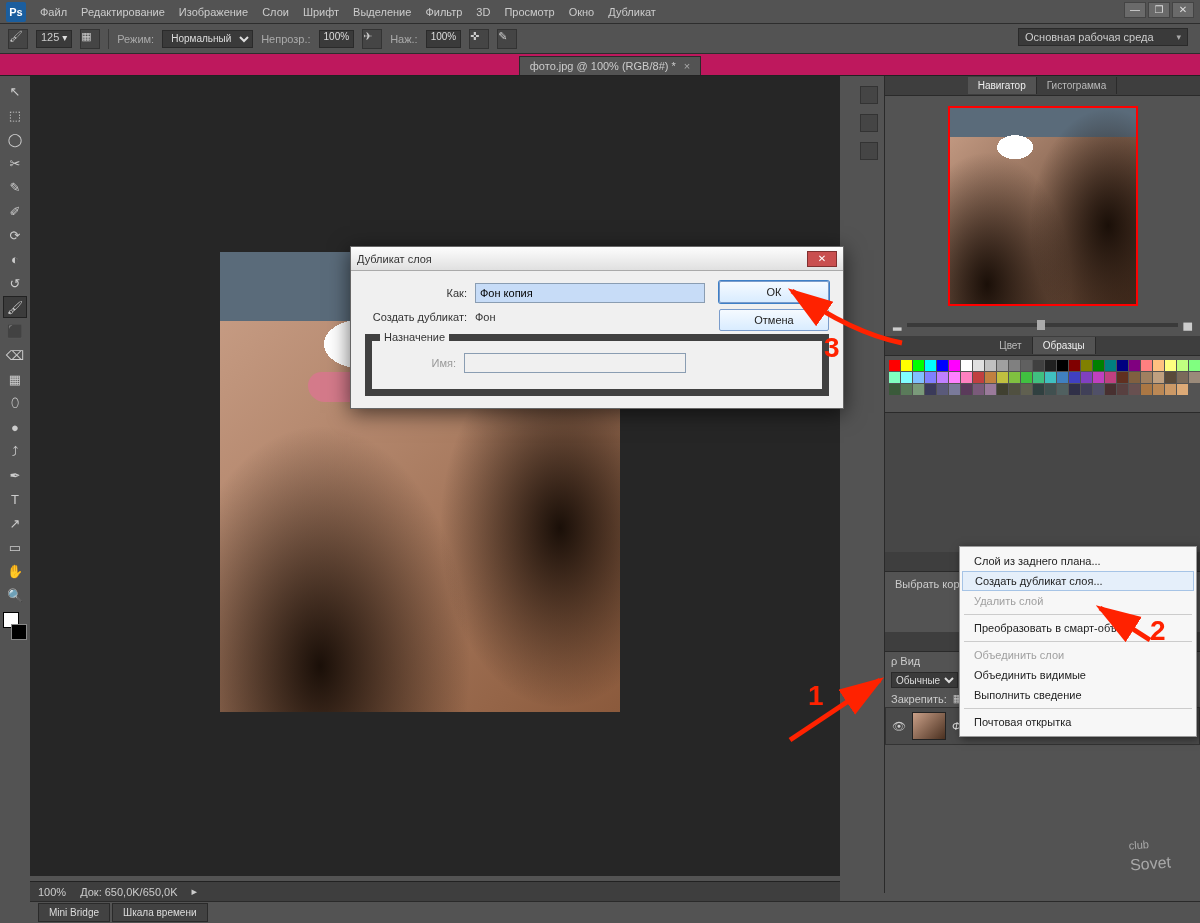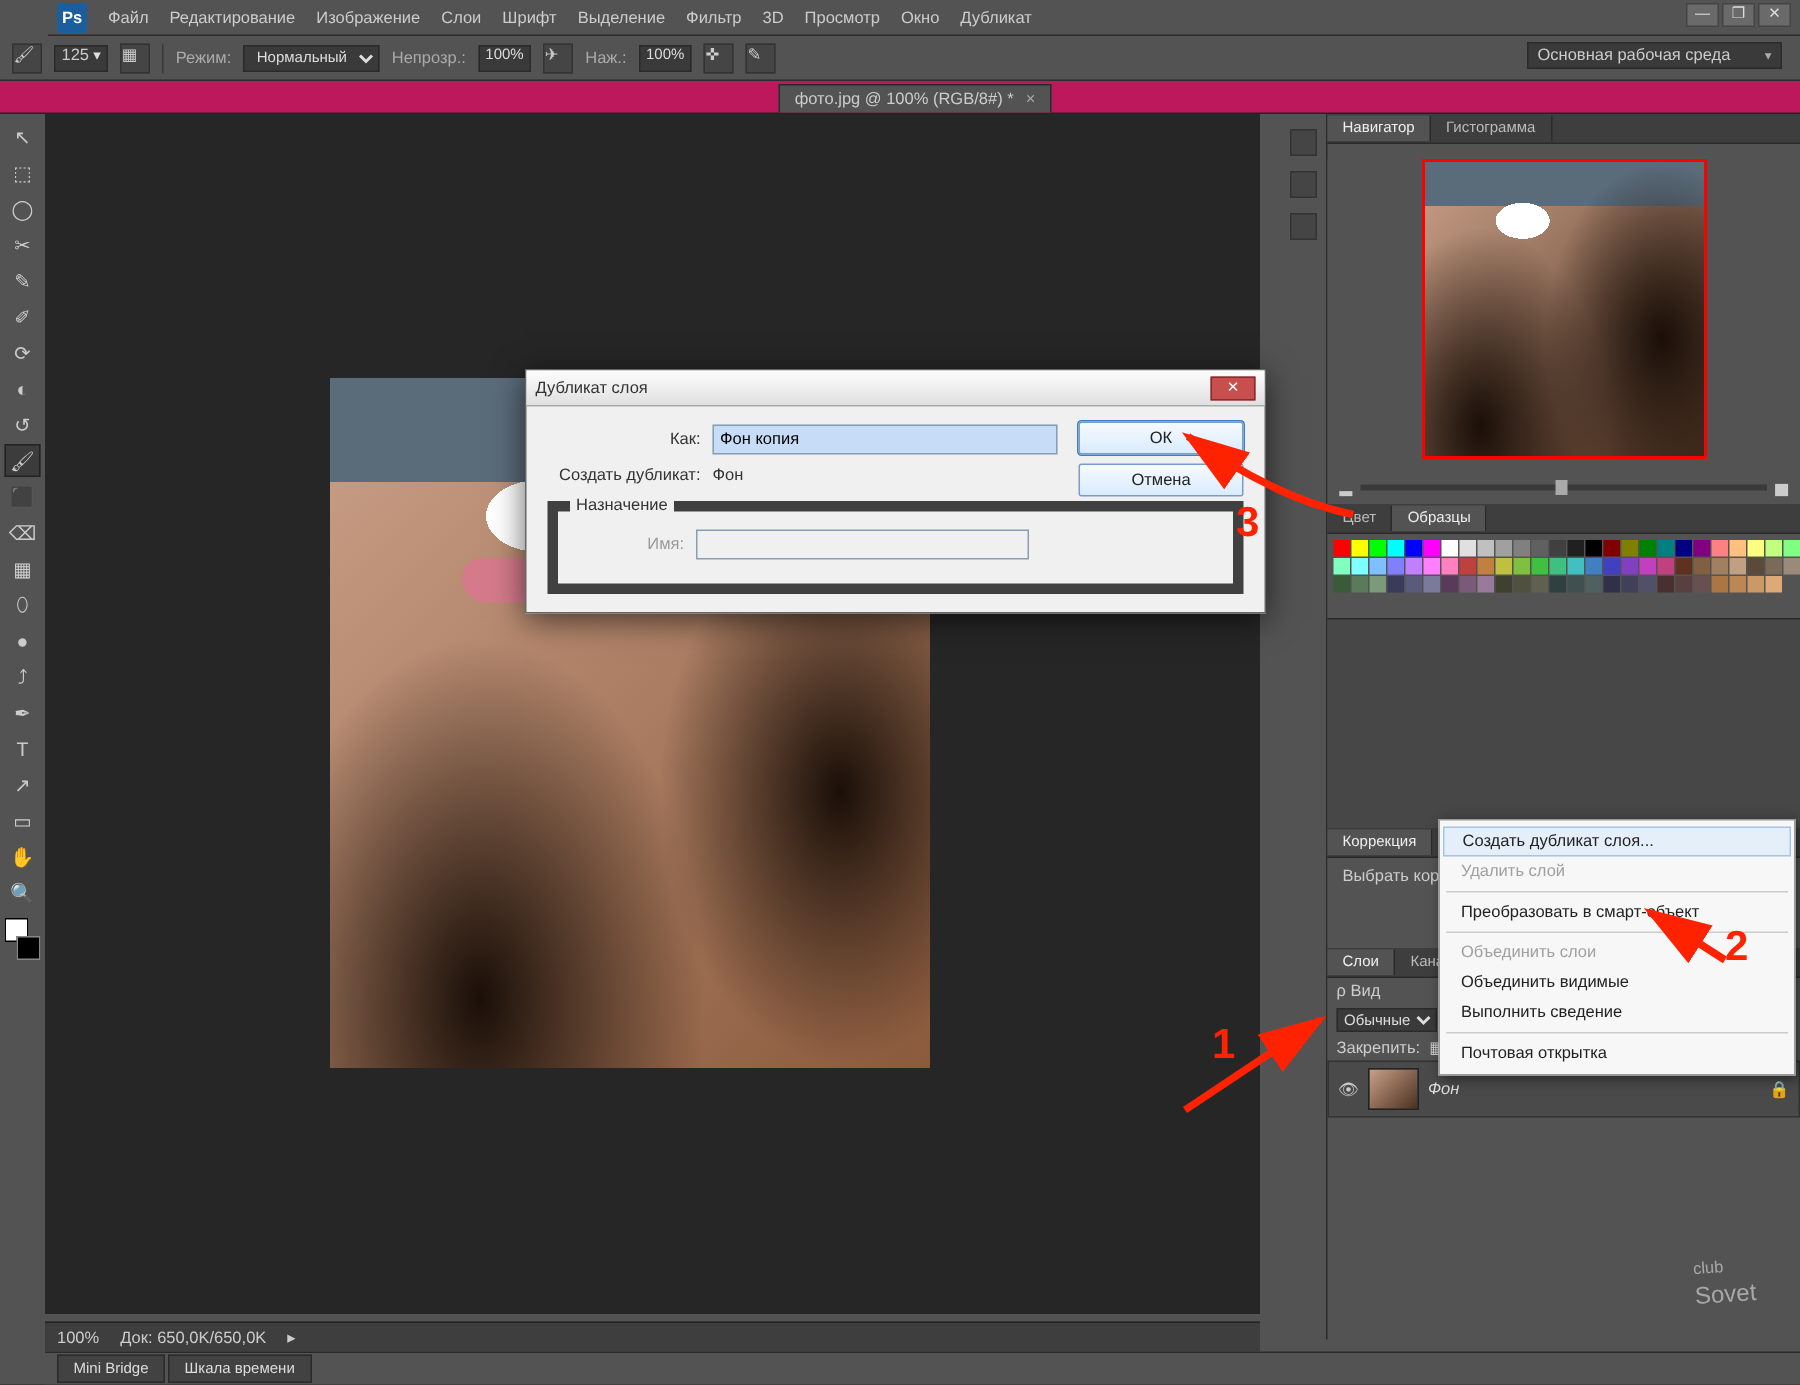--- a/index.html
+++ b/index.html
@@ -1,19 +1,19 @@
 <!DOCTYPE html>
 <html><head>
 <meta charset="utf-8">
 <style>
 * { margin:0; padding:0; box-sizing:border-box; font-family:Tahoma,Arial,sans-serif; font-size:11px; color:#ccc; user-select:none; }
 body { background:#535353; width:1200px; height:923px; overflow:hidden; position:relative; }
 
 
-.menubar { height:24px; background:#535353; display:flex; align-items:center; padding:0 6px; gap:14px; border-bottom:1px solid #2d2d2d;margin-left:32px; }
+.menubar { height:24px; background:#535353; display:flex; align-items:center; padding:0 6px; gap:14px; border-bottom:1px solid #2d2d2d; }
 .menubar .ps-logo { width:20px; height:20px; background:#1b5e9e; color:#fff; font-weight:bold; text-align:center; line-height:20px; border-radius:2px; font-size:11px;}
 .menubar span.item { cursor:default; }
 .window-controls { position:absolute; top:2px; right:6px; display:flex; gap:2px; }
 .window-controls div { width:22px; height:16px; background:#6a6a6a; border:1px solid #444; color:#ddd; text-align:center; line-height:14px; font-size:10px; }
 
 
 .optionsbar { height:30px; background:#535353; display:flex; align-items:center; padding:0 8px; gap:8px; border-bottom:1px solid #2d2d2d; }
 .optionsbar .sep { width:1px; height:20px; background:#3a3a3a; }
 .optionsbar .lbl { color:#aaa; }
 .optionsbar select,.optionsbar .field { background:#3a3a3a; border:1px solid #2a2a2a; color:#ddd; height:18px; padding:0 4px; font-size:10px;}
@@ -35,21 +35,21 @@
 .fgbg .bg{position:absolute;right:0;bottom:0;width:16px;height:16px;background:#000;border:1px solid #888;}
 
 
 .canvas-area { position:absolute; left:30px; top:76px; width:810px; height:800px; background:#262626; }
 .photo { position:absolute; left:190px; top:176px; width:400px; height:460px; background:linear-gradient(135deg,#caa088,#8b5a3c); overflow:hidden;}
 .photo::before{content:"";position:absolute;inset:0;background:radial-gradient(ellipse 120px 80px at 35% 20%,#fff 0%,#fff 30%,transparent 30%),radial-gradient(ellipse 200px 300px at 85% 60%,#1a0f08,transparent 60%),radial-gradient(ellipse 250px 400px at 25% 90%,#1a0f08,transparent 60%),linear-gradient(180deg,#5a6b7a 0%,#5a6b7a 15%,transparent 15%);}
 .photo .lips{position:absolute;left:22%;top:26%;width:80px;height:30px;background:#d47a8a;border-radius:40px 40px 50px 50px;}
 
 
 .rightpanels { position:absolute; right:0; top:76px; width:316px; bottom:30px; background:#535353; border-left:1px solid #2a2a2a; }
-.panel-tabs { height:20px; background:#3e3e3e; display:flex; align-items:center; border-bottom:1px solid #2a2a2a;}
+.panel-tabs { height:20px; background:#3e3e3e; display:flex; align-items:center; border-bottom:1px solid #2a2a2a;justify-content:center;}
 .panel-tab { padding:3px 10px; font-size:10px; color:#bbb; border-right:1px solid #2a2a2a;}
 .panel-tab.act { background:#535353; color:#eee; }
 .panel-body { background:#535353; }
 .navigator-thumb { margin:10px auto; width:190px; height:200px; border:2px solid #f00; background:linear-gradient(135deg,#caa088,#4a3020); position:relative; overflow:hidden;}
 .navigator-thumb::before{content:"";position:absolute;inset:0;background:radial-gradient(ellipse 60px 40px at 35% 20%,#fff 0%,#fff 30%,transparent 30%),radial-gradient(ellipse 120px 180px at 85% 60%,#1a0f08,transparent 65%),radial-gradient(ellipse 140px 220px at 20% 90%,#1a0f08,transparent 60%),linear-gradient(180deg,#5a6b7a 0%,#5a6b7a 15%,transparent 15%);}
 .nav-slider { display:flex; align-items:center; justify-content:space-between; padding:2px 8px 6px;}
 .nav-slider .track{flex:1;height:4px;background:#3a3a3a;margin:0 6px;position:relative;}
 .nav-slider .thumb{position:absolute;left:48%;top:-3px;width:8px;height:10px;background:#aaa;}
 .swatches { display:grid; grid-template-columns:repeat(26,11px); gap:1px; padding:4px;}
 .swatch{width:11px;height:11px;}
@@ -361,20 +361,21 @@
       </div>
     </fieldset>
     <div class="dlg-btncol">
       <div class="dlg-btn ok">ОК</div>
       <div class="dlg-btn">Отмена</div>
     </div>
   </div>
 </div>
 
 <div class="ctxmenu" id="ctxmenu">
+    <div class="mi">Слой из заднего плана...</div>
     <div class="mi hl">Создать дубликат слоя...</div>
     <div class="mi dis">Удалить слой</div>
     <hr>
     <div class="mi">Преобразовать в смарт-объект</div>
     <hr>
     <div class="mi dis">Объединить слои</div>
     <div class="mi">Объединить видимые</div>
     <div class="mi">Выполнить сведение</div>
     <hr>
     <div class="mi">Почтовая открытка</div>

